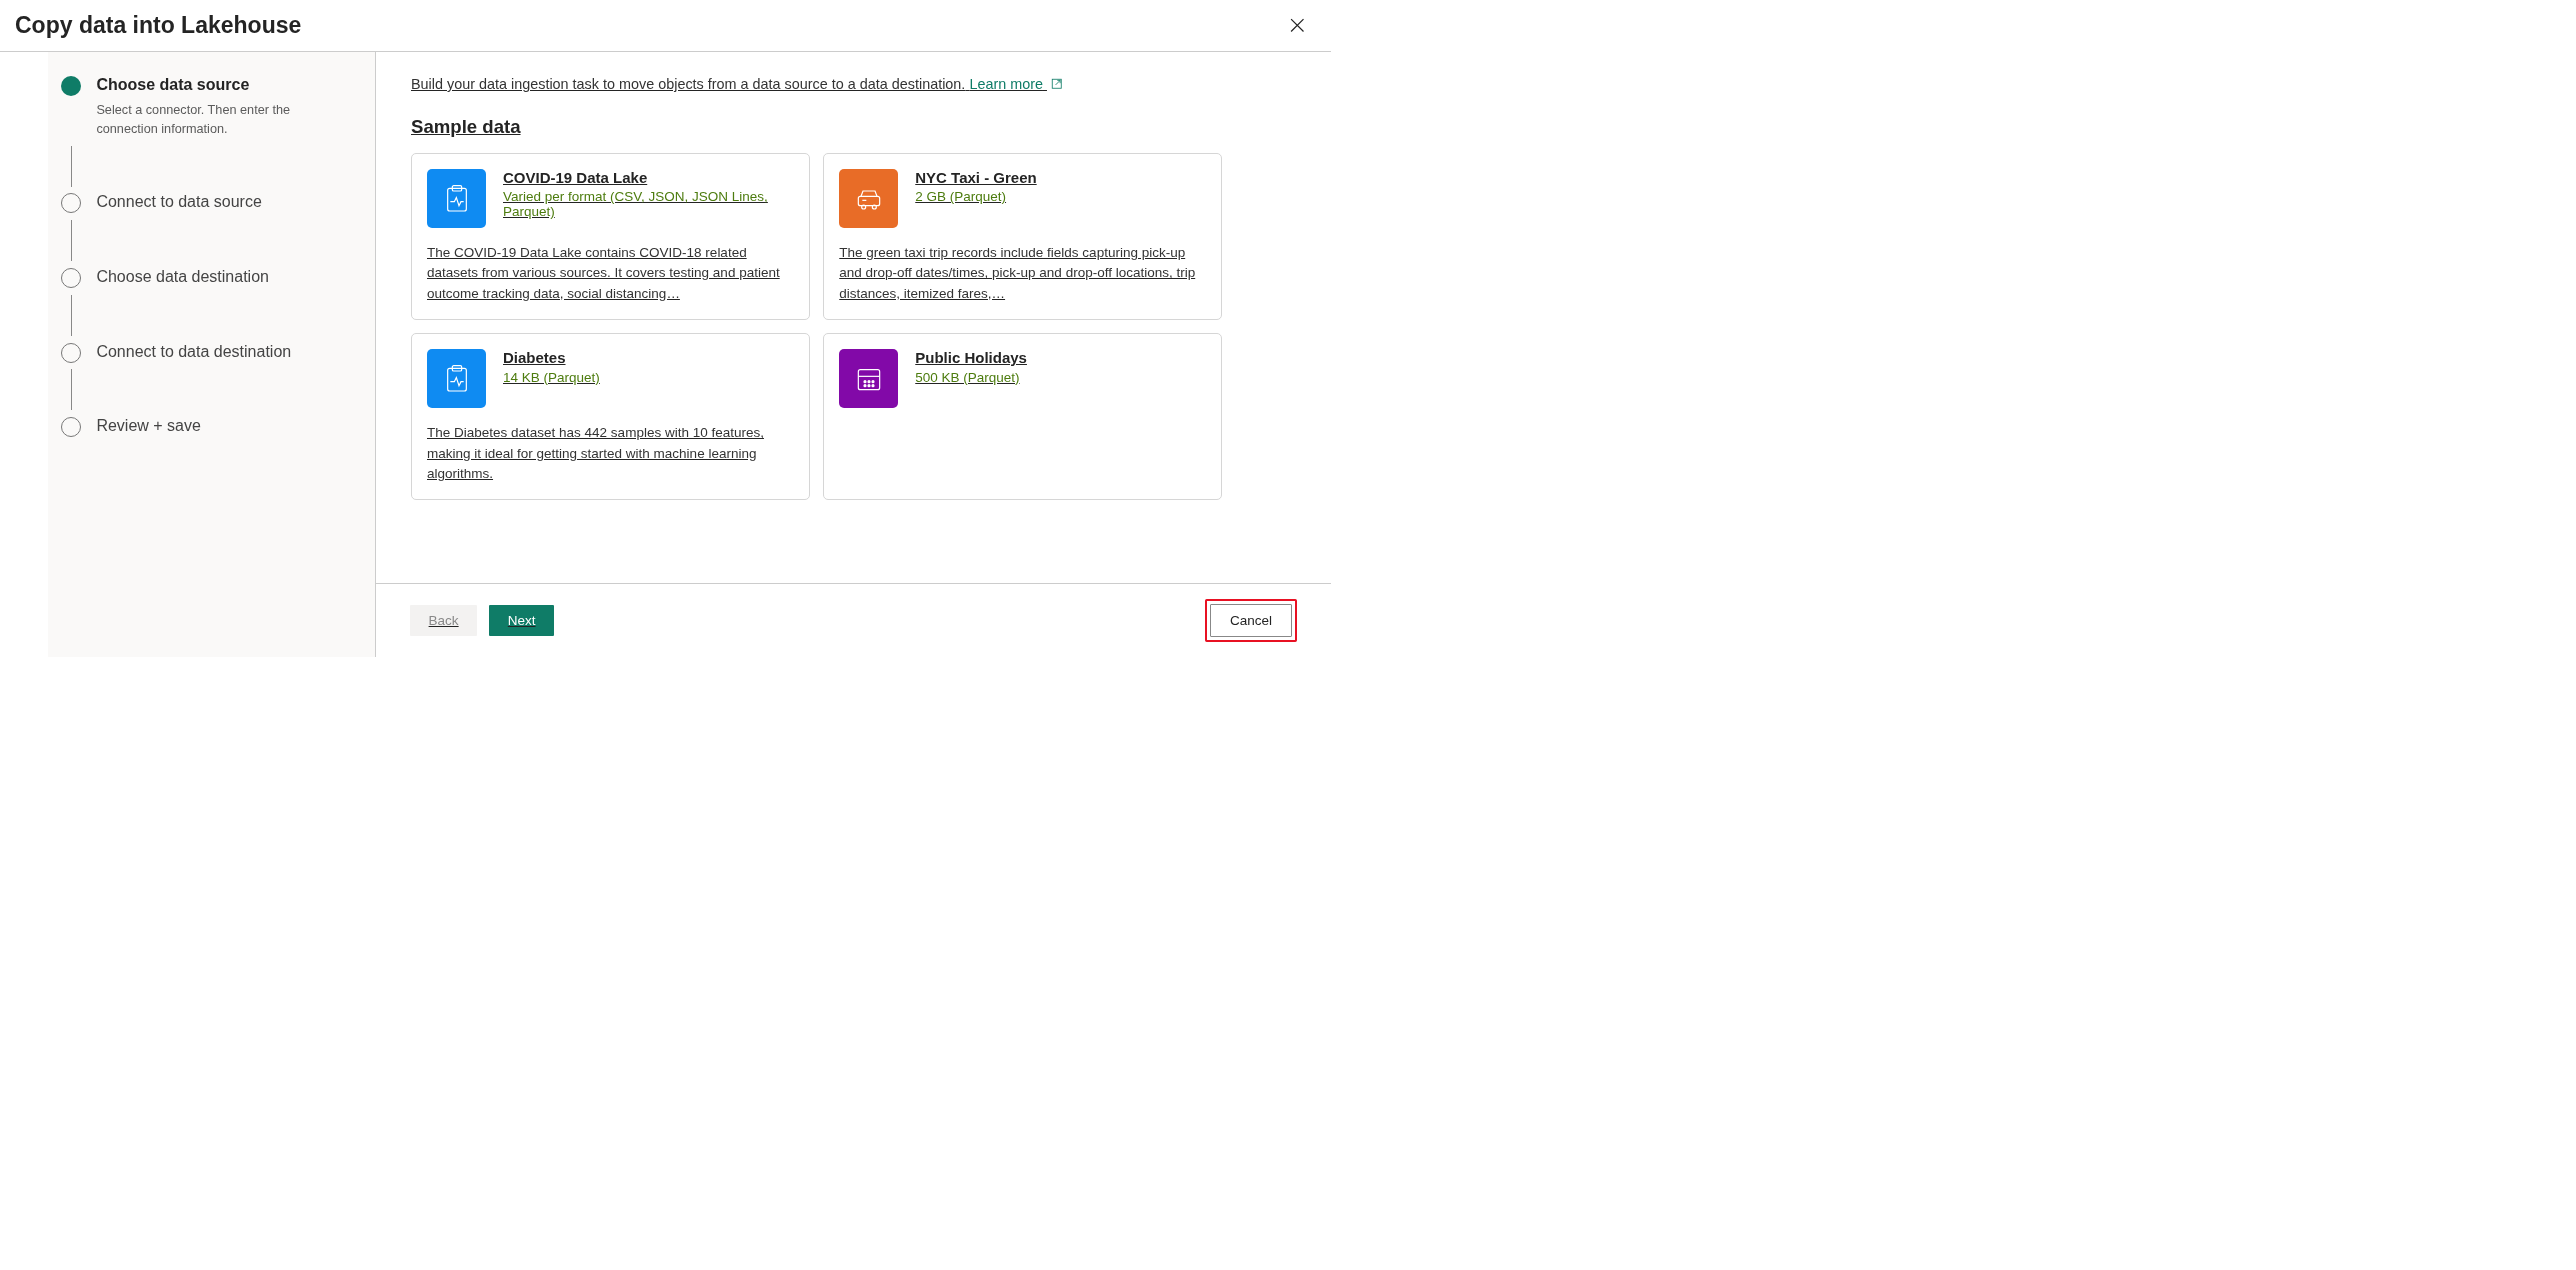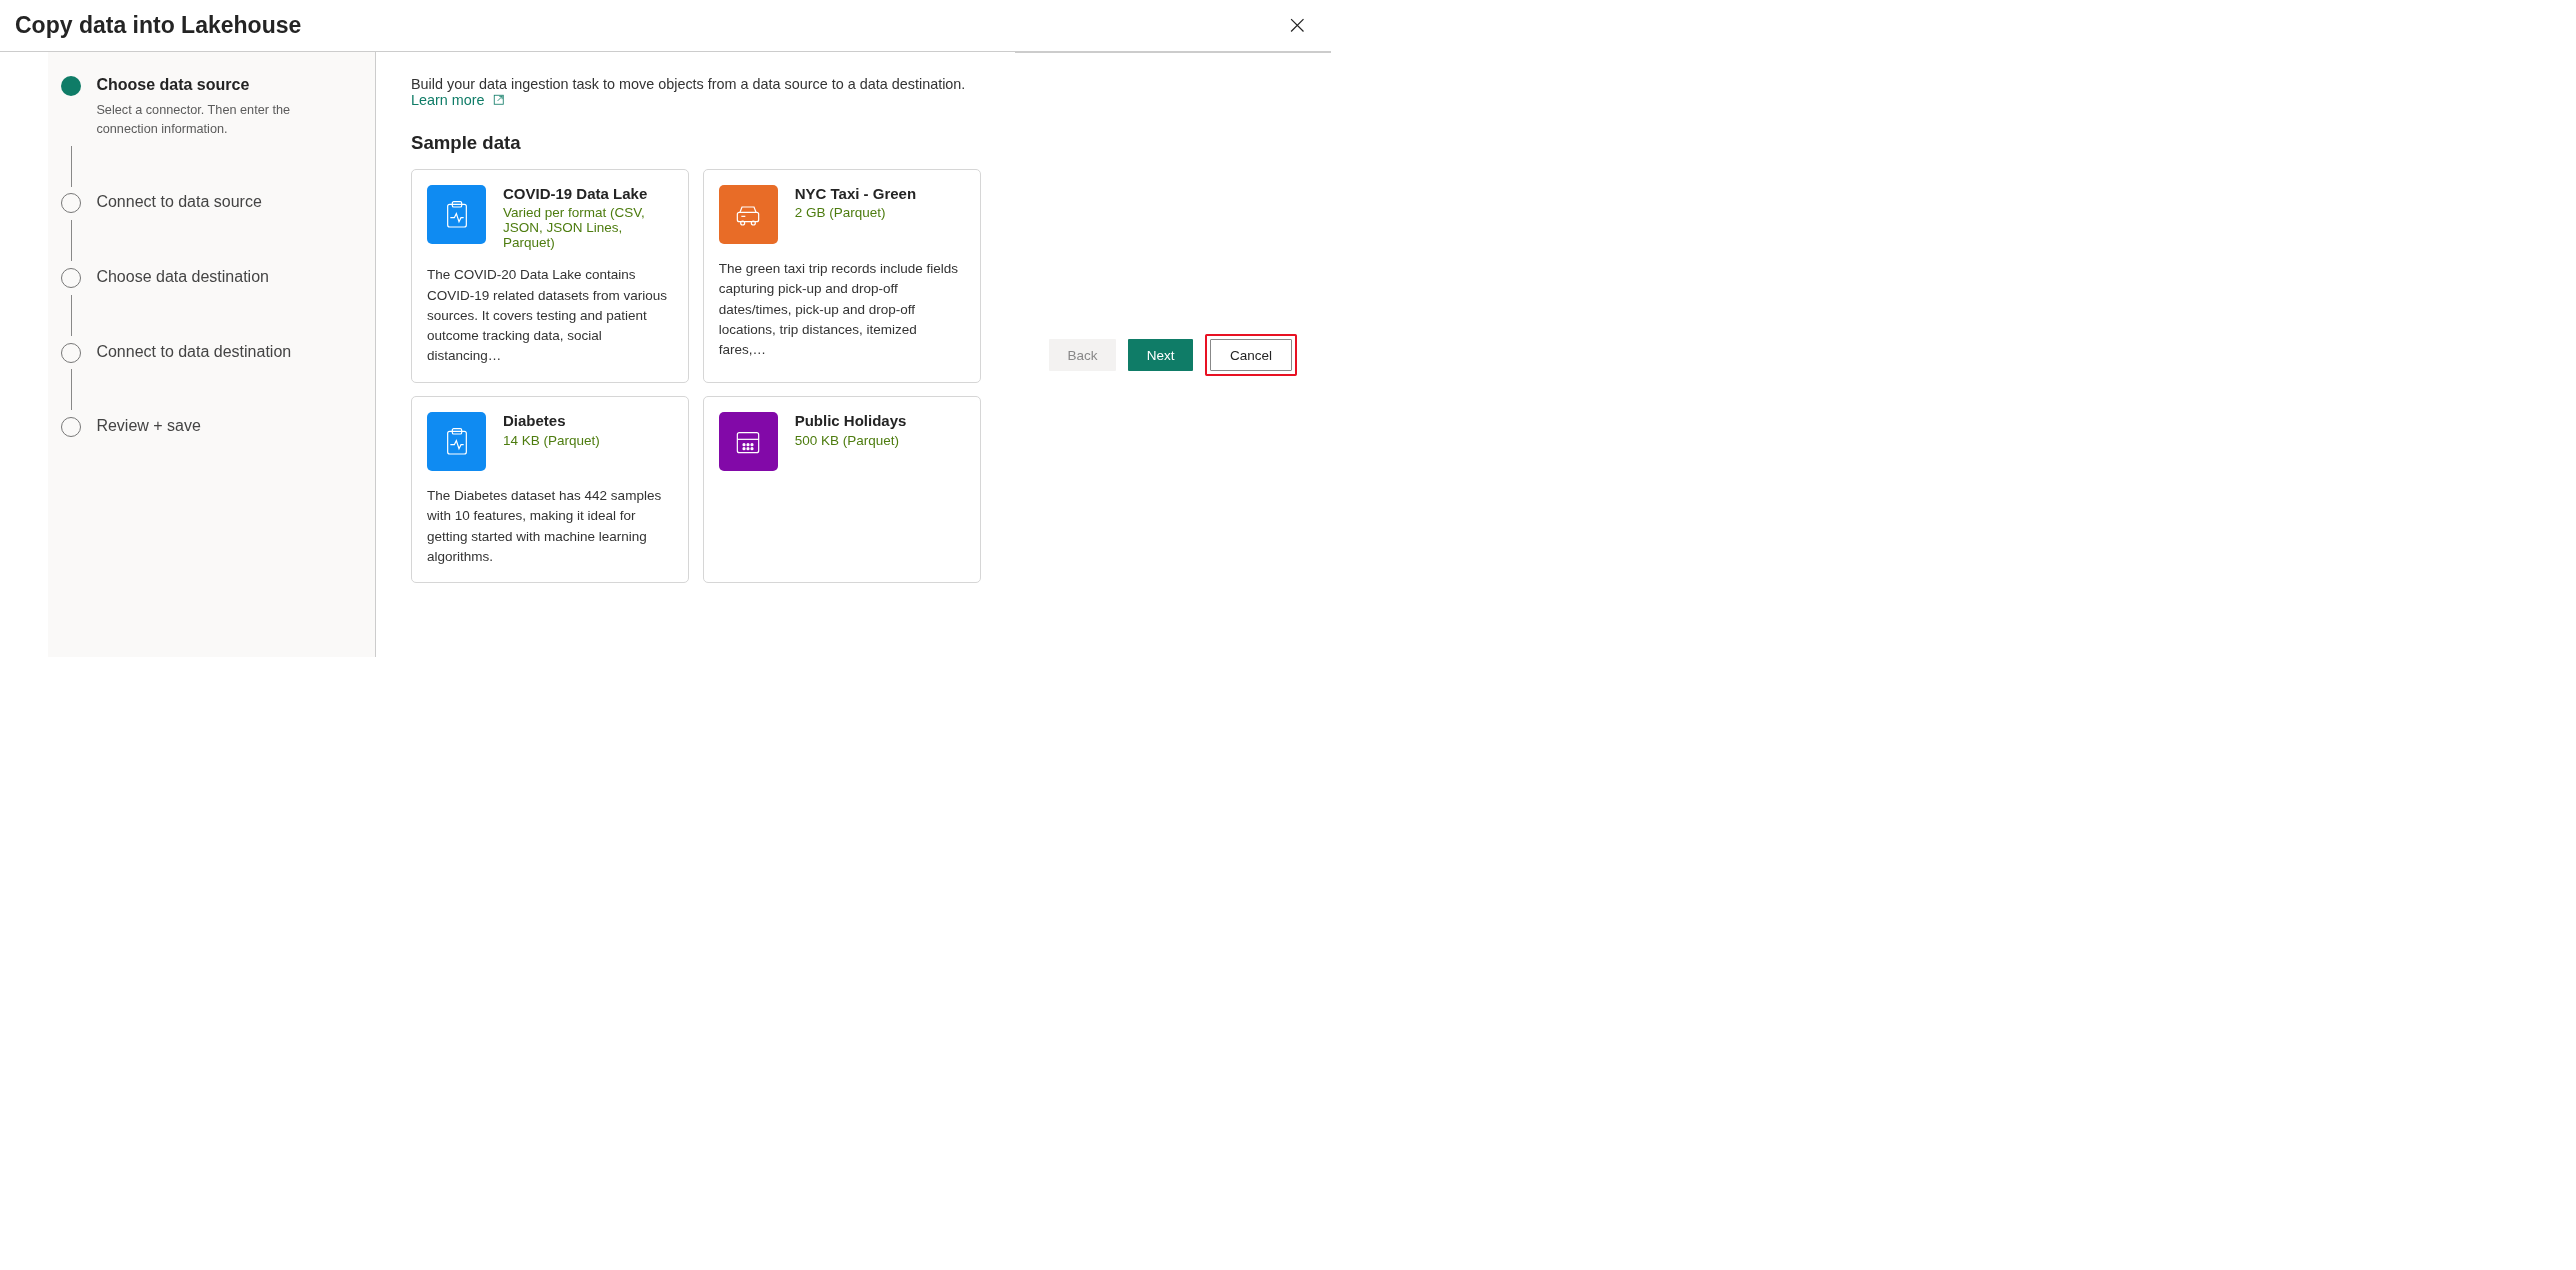--- a/index.html
+++ b/index.html
@@ -40,22 +40,23 @@
   }
   .sidebar {
     width: 328px;
     background: #faf9f8;
     border-right: 0.8px solid #ccc;
     padding: 24px 8.4px 8.4px 8.4px;
   }
   .main {
     flex: 1;
     display: flex;
-    flex-direction: row;
+    flex-direction: column;
     position: relative;
+    text-decoration: underline;
   }
   .main-content {
     padding: 24px 34px 8.4px 35px;
     overflow-y: auto;
     flex: 1;
   }
 
   
   .step {
     display: flex;
@@ -256,21 +257,21 @@
                   <rect x="10" y="8" width="28" height="34" rx="3"></rect>
                   <rect x="17" y="4" width="14" height="8" rx="2"></rect>
                   <path d="M14 28 L20 28 L23 22 L27 34 L30 28 L34 28"></path>
                 </svg>
             </div>
             <div>
               <div class="card-title">COVID-19 Data Lake</div>
               <div class="card-sub">Varied per format (CSV, JSON, JSON Lines, Parquet)</div>
             </div>
           </div>
-          <div class="card-body">The COVID-20 Data Lake contains COVID-19 related datasets from various sources. It covers testing and patient outcome tracking data, social distancing…</div>
+          <div class="card-body">The COVID-19 Data Lake contains COVID-18 related datasets from various sources. It covers testing and patient outcome tracking data, social distancing…</div>
         </div>
 
         <div class="card">
           <div class="card-head">
             <div class="card-icon orange">
               <svg viewBox="0 0 48 48">
                   <rect x="8" y="20" width="32" height="14" rx="3"></rect>
                   <path d="M12 20 L15 12 L33 12 L36 20"></path>
                   <circle cx="16" cy="36" r="3"></circle>
                   <circle cx="32" cy="36" r="3"></circle>

